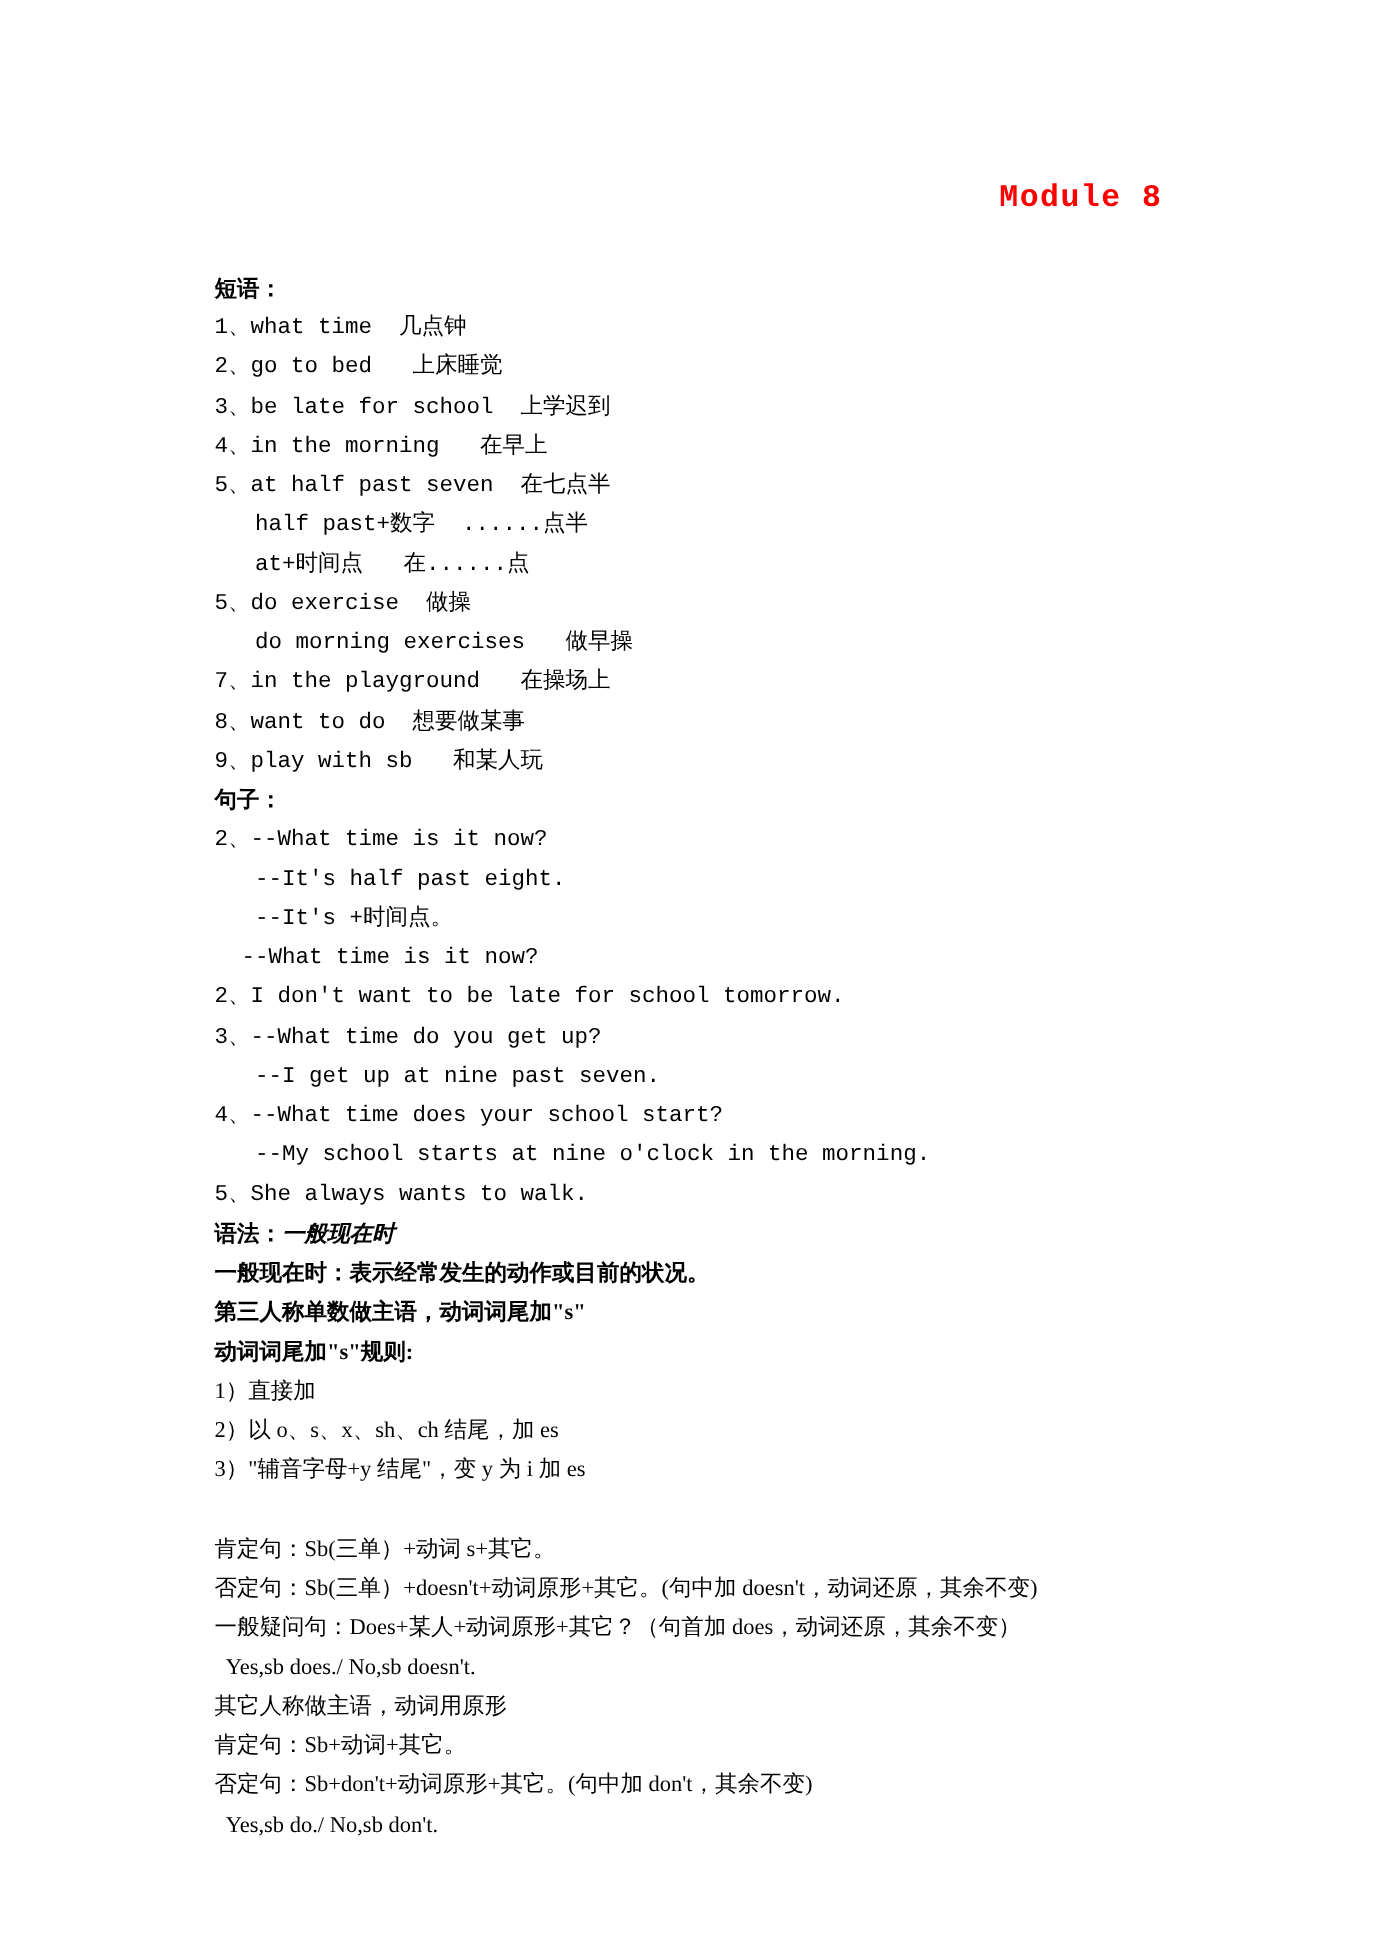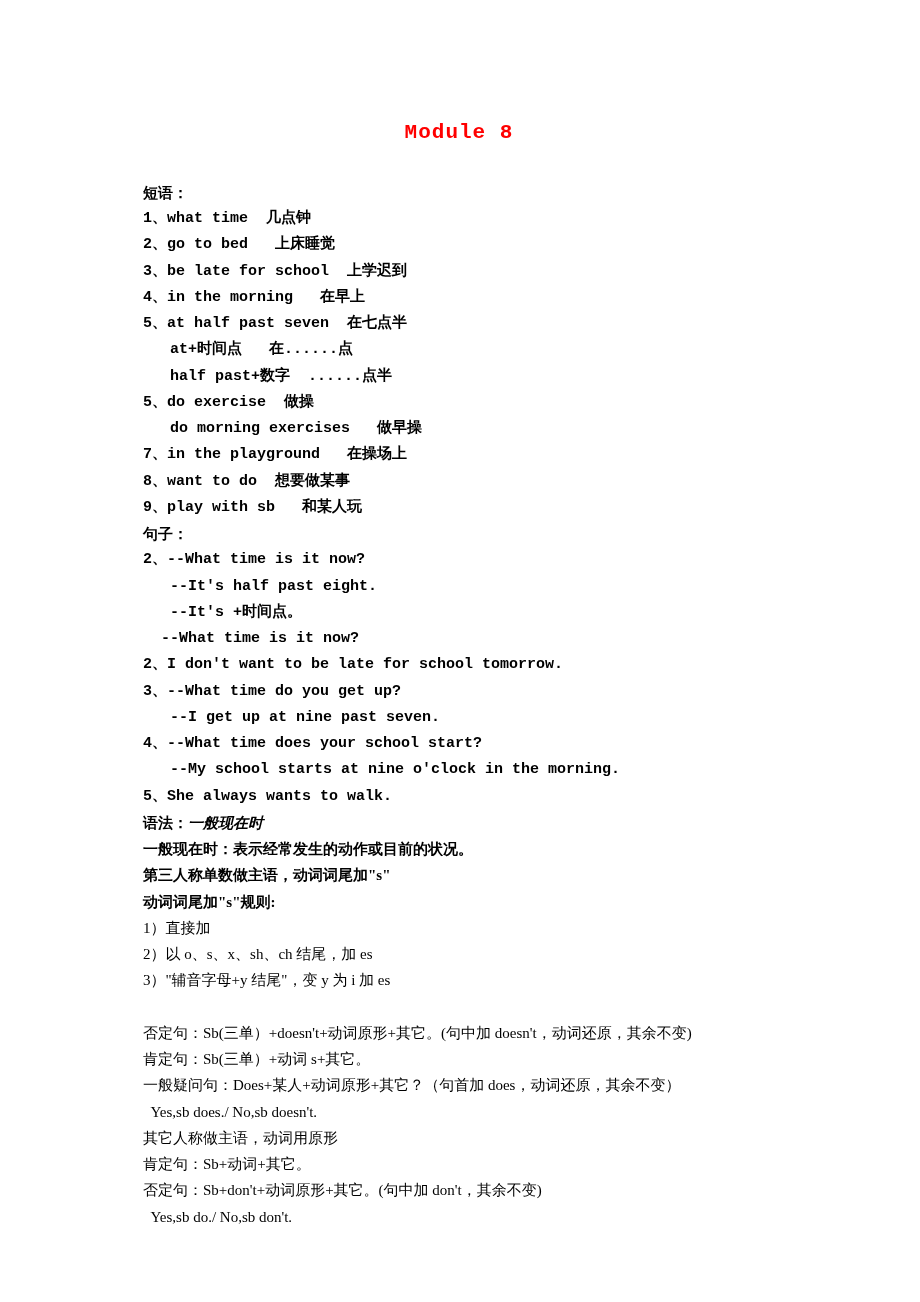--- a/index.html
+++ b/index.html
@@ -9,21 +9,21 @@
     font-family: "SimSun", "宋体", serif;
     font-size: 15px;
     line-height: 1.75;
     color: #000000;
     width: 920px;
   }
   .page {
     padding: 115px 145px 80px 143px;
   }
   .title {
-    text-align: center;
+    text-align: right;
     color: #ff0000;
     font-family: "Courier New", monospace;
     font-size: 21px;
     font-weight: bold;
     margin-bottom: 28px;
     letter-spacing: 1px;
   }
   .section-label {
     font-weight: bold;
   }
@@ -34,39 +34,38 @@
   .grammar-title {
     font-weight: bold;
     font-style: italic;
     margin-top: 40px;
   }
   .line {
     white-space: pre-wrap;
   }
   .mono {
     font-family: "SimSun", "Courier New", monospace;
-    font-weight: bold;
   }
 </style>
 </head>
 <body>
 
 <div class="page">
 
   <div class="title">Module 8</div>
 
   <div class="section-label">短语：</div>
 
   <div class="line mono">1、what time  几点钟</div>
   <div class="line mono">2、go to bed   上床睡觉</div>
   <div class="line mono">3、be late for school  上学迟到</div>
   <div class="line mono">4、in the morning   在早上</div>
   <div class="line mono">5、at half past seven  在七点半</div>
+  <div class="line mono">   half past+数字  ......点半</div>
   <div class="line mono">   at+时间点   在......点</div>
-  <div class="line mono">   half past+数字  ......点半</div>
   <div class="line mono">5、do exercise  做操</div>
   <div class="line mono">   do morning exercises   做早操</div>
   <div class="line mono">7、in the playground   在操场上</div>
   <div class="line mono">8、want to do  想要做某事</div>
   <div class="line mono">9、play with sb   和某人玩</div>
 
   <div class="section-label">句子：</div>
 
   <div class="line mono">2、--What time is it now?</div>
   <div class="line mono">   --It's half past eight.</div>
@@ -85,22 +84,22 @@
 
   <div class="line section-label">一般现在时：表示经常发生的动作或目前的状况。</div>
   <div class="line section-label">第三人称单数做主语，动词词尾加"s"</div>
   <div class="line section-label">动词词尾加"s"规则:</div>
   <div class="line">1）直接加</div>
   <div class="line">2）以 o、s、x、sh、ch 结尾，加 es</div>
   <div class="line">3）"辅音字母+y 结尾"，变 y 为 i 加 es</div>
 
   <div class="line">&nbsp;</div>
 
+  <div class="line">肯定句：Sb(三单）+动词 s+其它。</div>
   <div class="line">否定句：Sb(三单）+doesn't+动词原形+其它。(句中加 doesn't，动词还原，其余不变)</div>
-  <div class="line">肯定句：Sb(三单）+动词 s+其它。</div>
   <div class="line">一般疑问句：Does+某人+动词原形+其它？（句首加 does，动词还原，其余不变）</div>
   <div class="line">  Yes,sb does./ No,sb doesn't.</div>
   <div class="line">其它人称做主语，动词用原形</div>
   <div class="line">肯定句：Sb+动词+其它。</div>
   <div class="line">否定句：Sb+don't+动词原形+其它。(句中加 don't，其余不变)</div>
   <div class="line">  Yes,sb do./ No,sb don't.</div>
 
 </div>
 
 </body></html>

